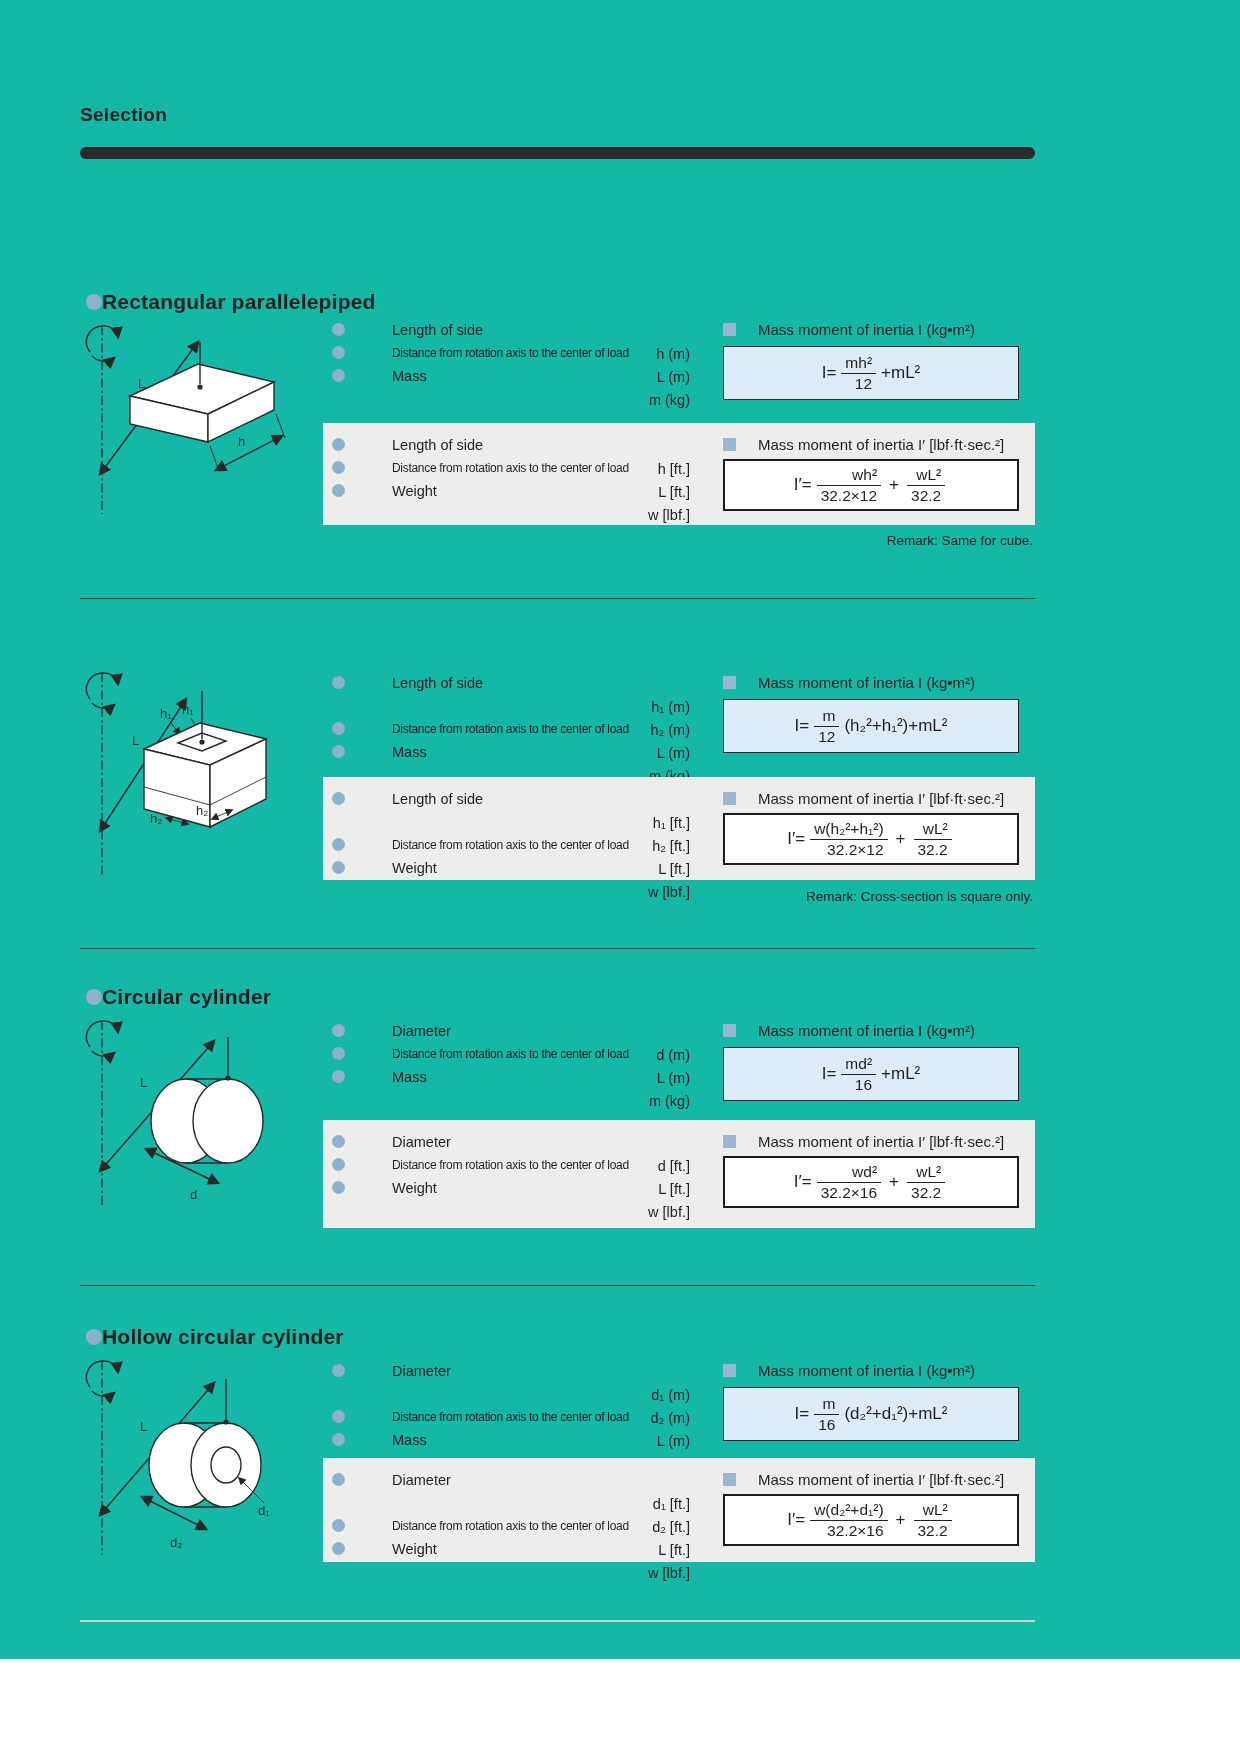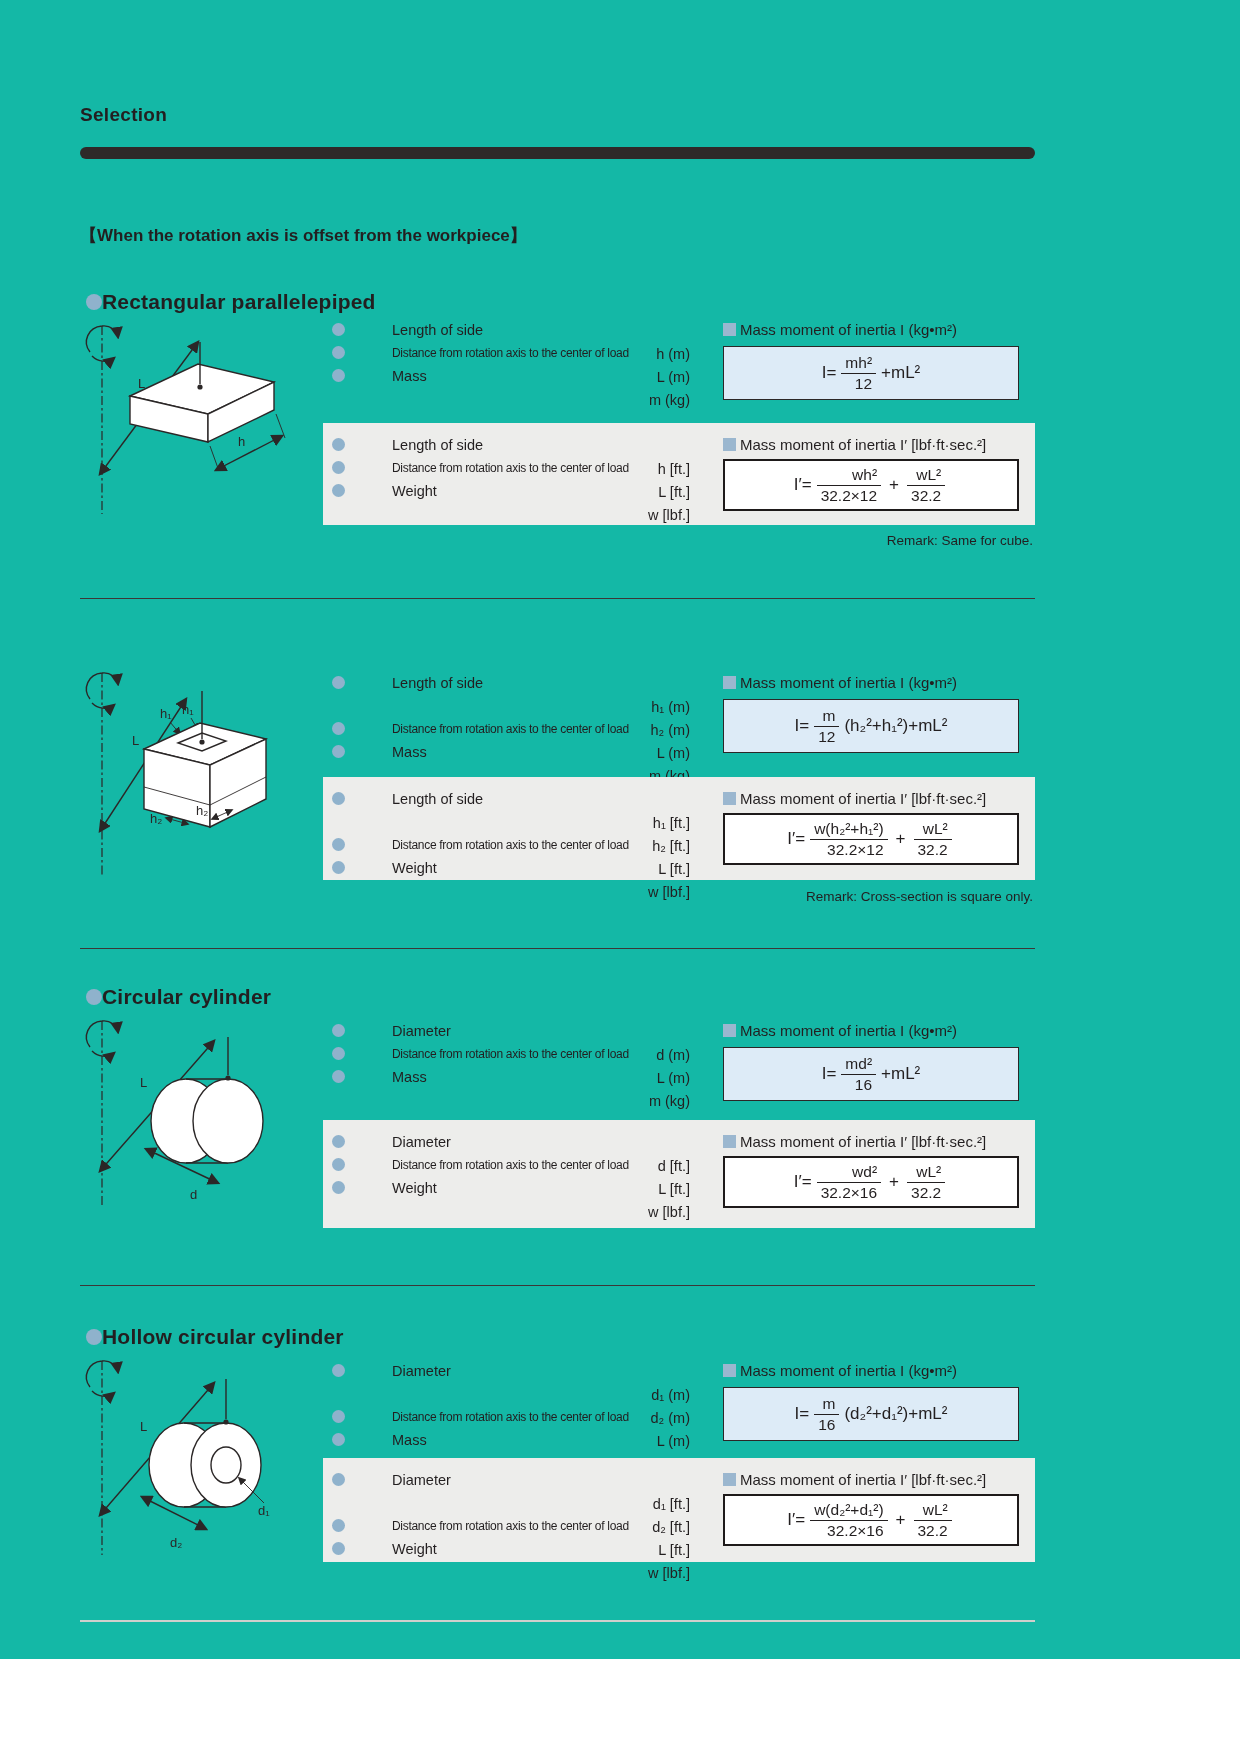--- a/index.html
+++ b/index.html
@@ -35,21 +35,21 @@
   .band-inner .params{width:358px;flex:none;}
   .band-inner .fcol{margin-left:33px;flex:1;}
 
   .prow{display:flex;align-items:center;height:23px;font-size:14.5px;}
   .pdot{width:13px;height:13px;border-radius:50%;background:#8fb2cc;margin-right:4px;flex:none;}
   .pdot.spacer{background:transparent;}
   .plabel{white-space:nowrap;margin-left:43px;}
   .plabel.cond{font-size:12px;letter-spacing:-.3px;}
   .psym{margin-left:auto;white-space:nowrap;margin-top:48px;}
 
-  .fhead{display:flex;align-items:center;gap:4px;font-size:15px;height:22px;white-space:nowrap;}
+  .fhead{display:flex;align-items:center;gap:22px;font-size:15px;height:22px;white-space:nowrap;}
   .sq{width:13px;height:13px;background:#9bb7cf;flex:none;}
   .fbox{margin-top:6px;width:296px;height:54px;display:flex;align-items:center;justify-content:center;
         font-size:17px;box-sizing:border-box;gap:2px;white-space:nowrap;}
   .fbox.blue{background:#ddebf7;border:1px solid #2b2727;}
   .fbox.white{background:#ffffff;border:2px solid #1e1a1a;height:52px;margin-top:4px;}
 
   .frac{display:inline-block;text-align:right;line-height:1.15;font-size:15.5px;margin:0 3px;}
   .frac .num{display:block;padding:0 4px 1px;}
   .frac .den{display:block;border-top:1.5px solid #231f20;padding:1px 4px 0;}
   .fop{margin:0 3px;}
@@ -57,21 +57,20 @@
   .remark{position:absolute;right:2px;font-size:13.5px;white-space:nowrap;}
   .page-number{position:absolute;right:205px;top:1655px;font-size:21px;color:#2b2727;}
 </style>
 </head>
 <body>
 
 <div class="page">
 
   <div class="header-title">Selection</div>
   <div class="title-bar"></div>
-  <div class="banner">【When the rotation axis is offset from the workpiece】</div>
 
   <section class="shape" style="top:290px;height:280px">
     <div class="sec-head">
       <span class="dot"></span>
       <span class="sec-title">Rectangular parallelepiped</span>
     </div>
 
     <figure class="diagram">
       <svg width="215" height="205" viewBox="0 0 215 205">
         <defs>

